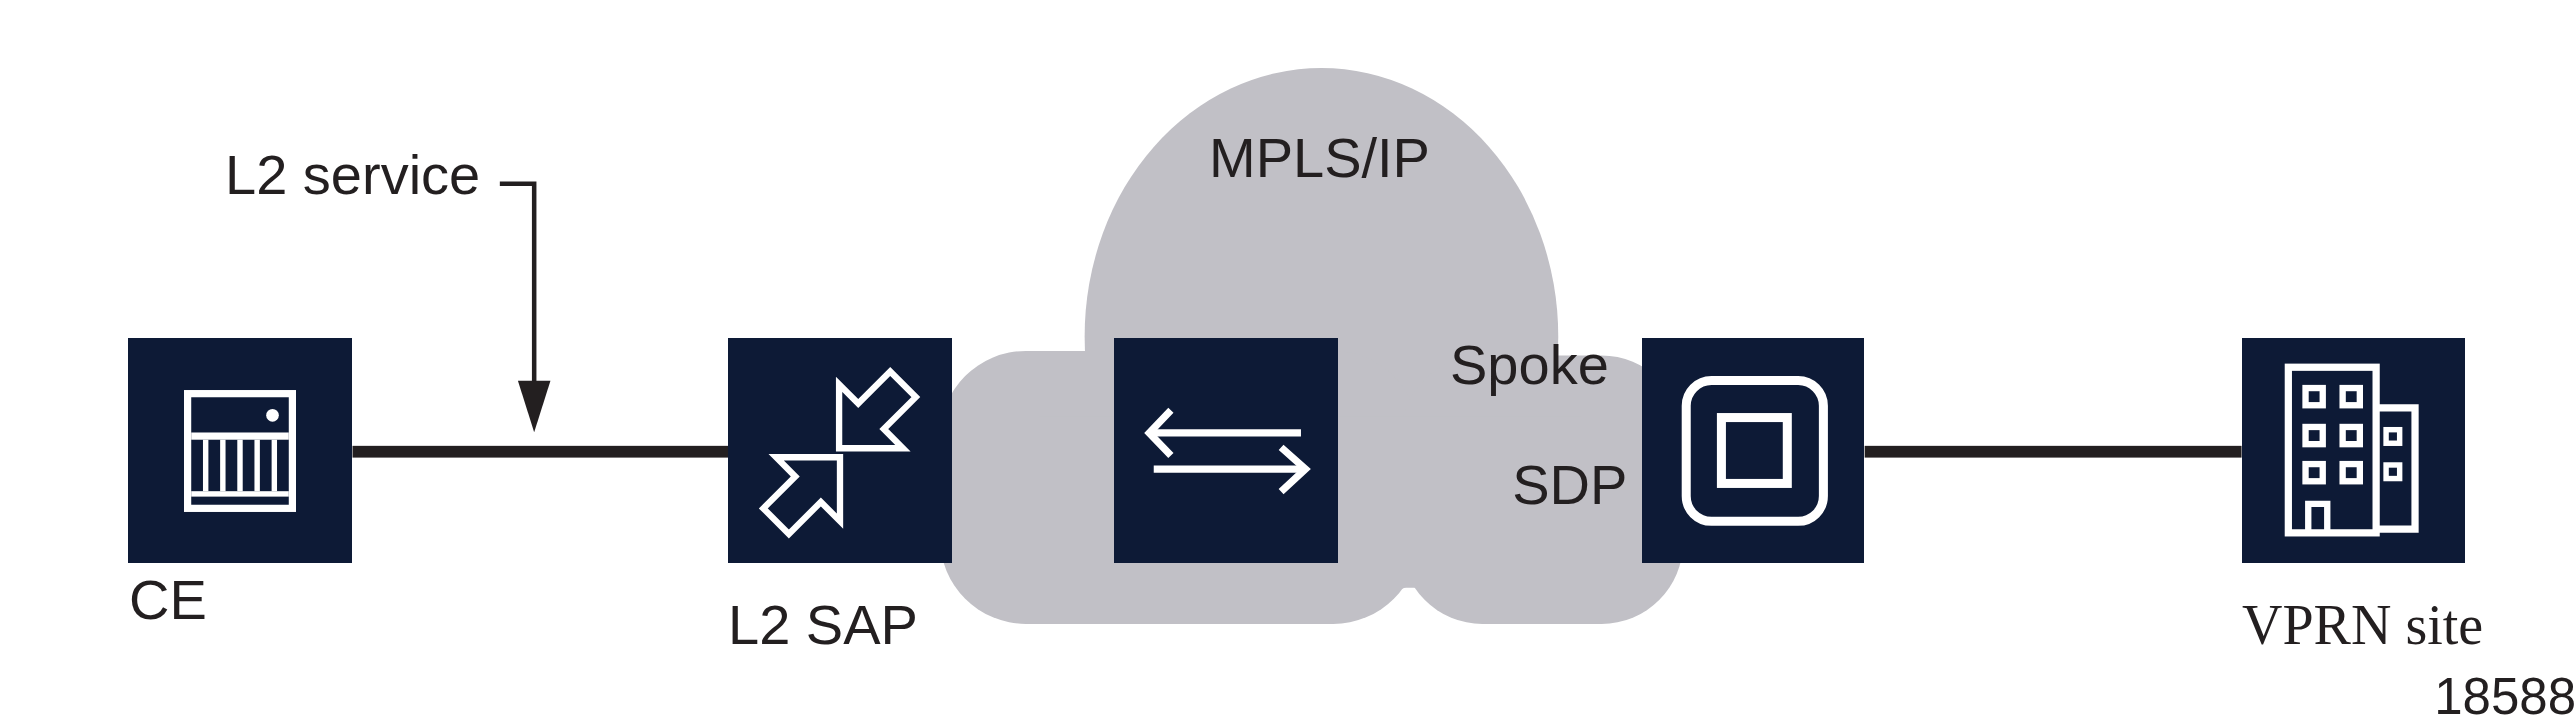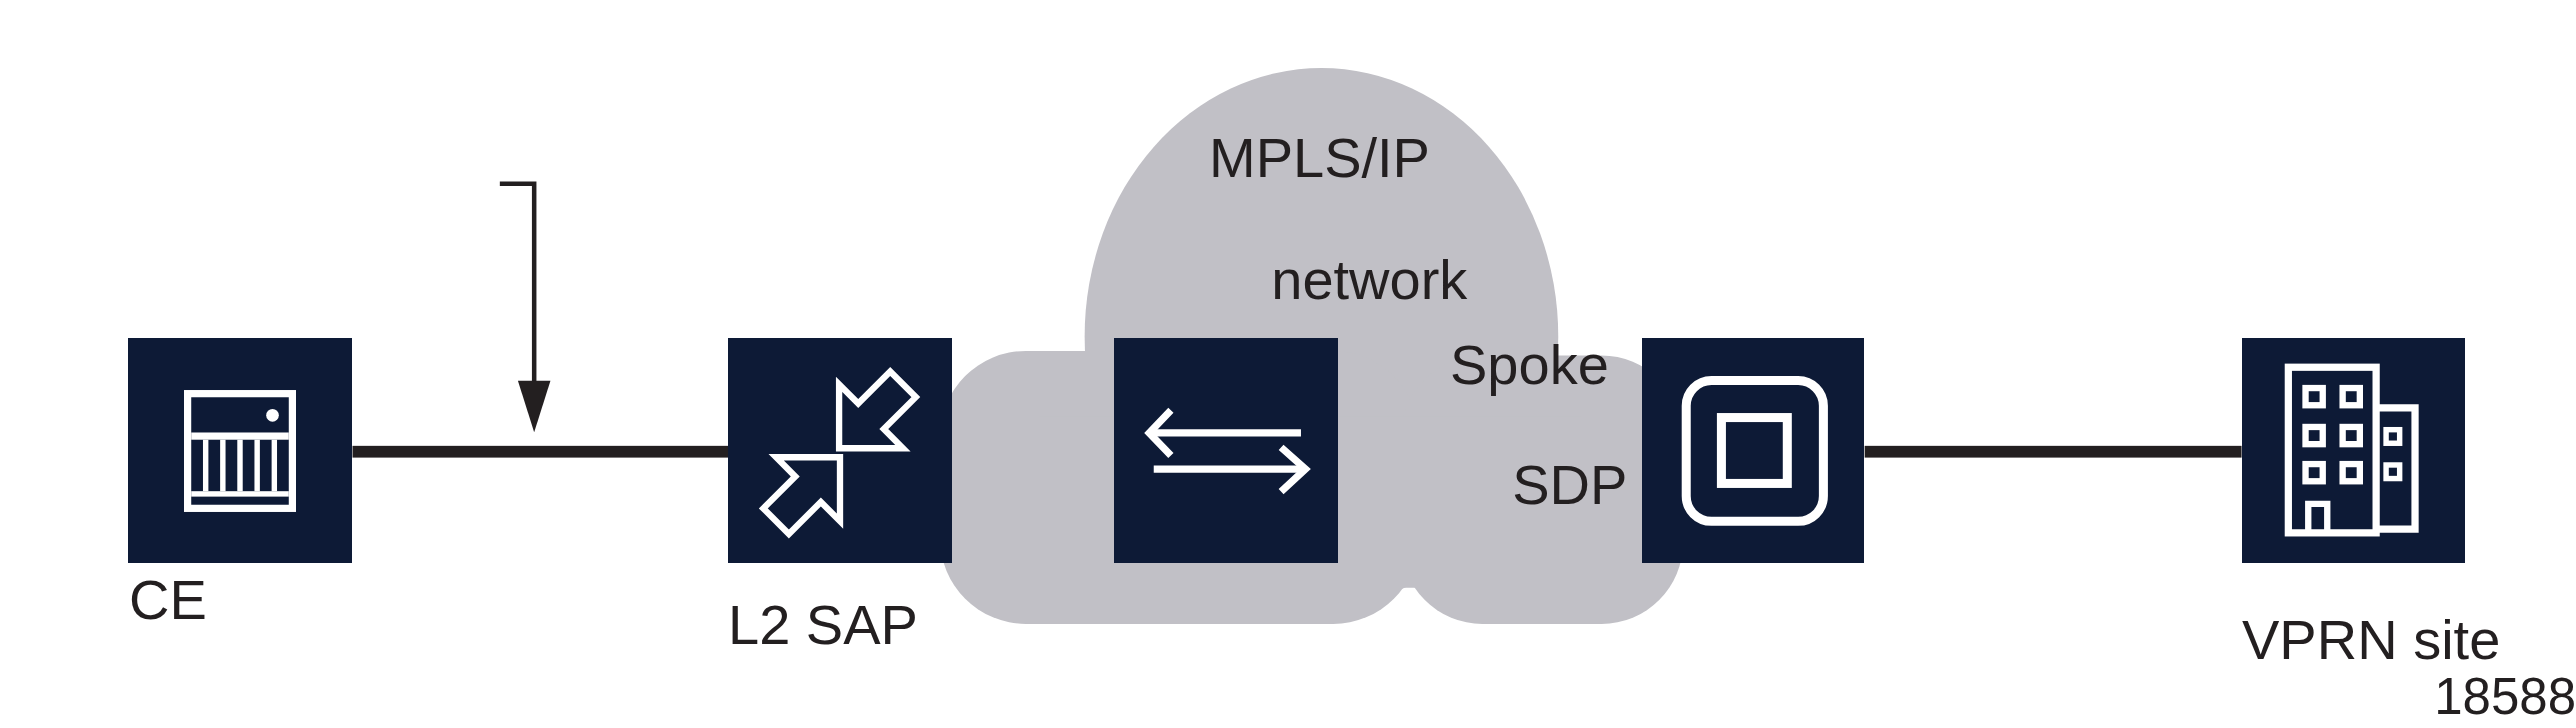--- a/index.html
+++ b/index.html
@@ -49,21 +49,21 @@
   }
   
   .node-ce      {left:128px;  top:338px; width:224px; height:225px;}
   .node-l2sap   {left:728px;  top:338px; width:224px; height:225px;}
   .node-exchange{left:1114px; top:338px; width:224px; height:225px;}
   .node-port    {left:1642px; top:338px; width:222px; height:225px;}
   .node-vprn    {left:2242px; top:338px; width:223px; height:225px;}
   
   .lbl-ce       {left:129px;  top:570px;}
   .lbl-l2sap    {left:728px;  top:595px;}
-  .lbl-vprn     {left:2242px; top:610px;}
+  .lbl-vprn     {left:2242px; top:595px;font-family:Liberation Serif, serif;}
   .lbl-l2service{left:225px;  top:145px;}
   .lbl-mpls     {left:1209px; top:127px;}
   .lbl-spoke    {left:1450px; top:335px;}
 </style>
 </head>
 <body>
 
 <div class="stage">
 
   <svg class="layer" viewBox="0 0 2850 806">
@@ -141,23 +141,23 @@
       <rect x="116" y="77" width="15" height="15" fill="none" style="stroke:var(--icon-stroke)" stroke-width="6"></rect>
       <rect x="116" y="116" width="15" height="15" fill="none" style="stroke:var(--icon-stroke)" stroke-width="6"></rect>
 
       <path d="M30 191 V159 H51 V191" fill="none" style="stroke:var(--icon-stroke)" stroke-width="7"></path>
     </svg>
   </div>
 
   <div class="lbl lbl-ce">CE</div>
   <div class="lbl lbl-l2sap">L2 SAP</div>
   <div class="lbl lbl-vprn">VPRN site</div>
+  <div class="lbl lbl-l2service">L2 service</div>
 
   <div class="lbl two-line lbl-mpls"><span>MPLS/IP</span><br>
-    <span>network</span>
   </div>
 
   <div class="lbl lbl-spoke"><span>Spoke</span><br>
     <span>SDP</span>
   </div>
 
   <div class="fig-num">18588</div>
 
 </div>
 

